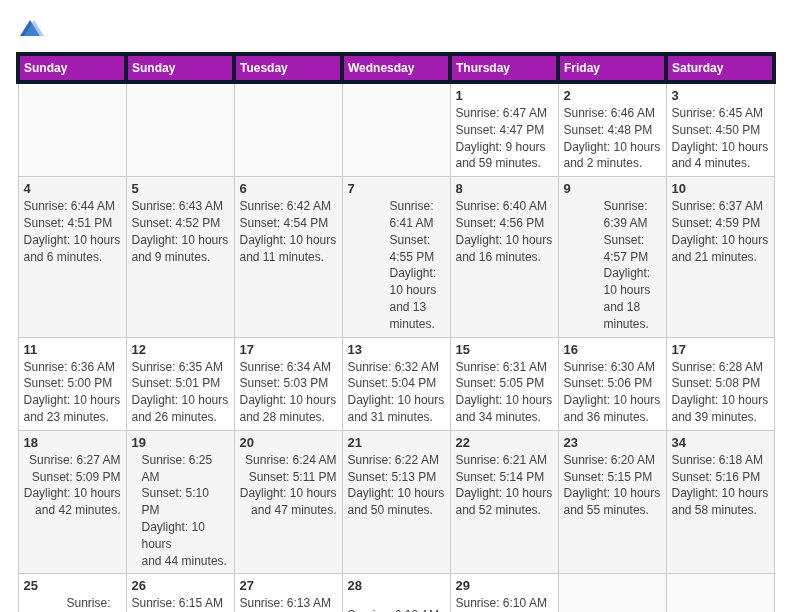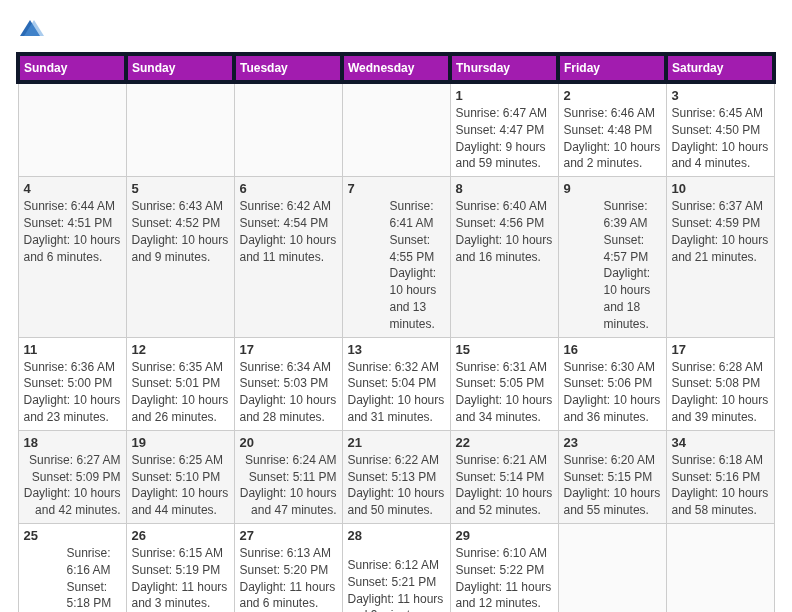--- a/index.html
+++ b/index.html
@@ -249,21 +249,21 @@
       <tr>
         <td>
           <span class="day-number">18</span>
           <div class="day-info" style="white-space: pre-line; text-align: right;">Sunrise: 6:27 AM
 Sunset: 5:09 PM
 Daylight: 10 hours
 and 42 minutes.</div>
         </td>
         <td>
           <span class="day-number">19</span>
-          <div class="day-info" style="white-space: pre-line;">Sunrise: 6:25 AM
+          <div class="day-info" style="white-space: pre-line; margin-left: 10px;">Sunrise: 6:25 AM
 Sunset: 5:10 PM
 Daylight: 10 hours
 and 44 minutes.</div>
         </td>
         <td>
           <span class="day-number">20</span>
           <div class="day-info" style="white-space: pre-line; text-align: right;">Sunrise: 6:24 AM
 Sunset: 5:11 PM
 Daylight: 10 hours
 and 47 minutes.</div>

